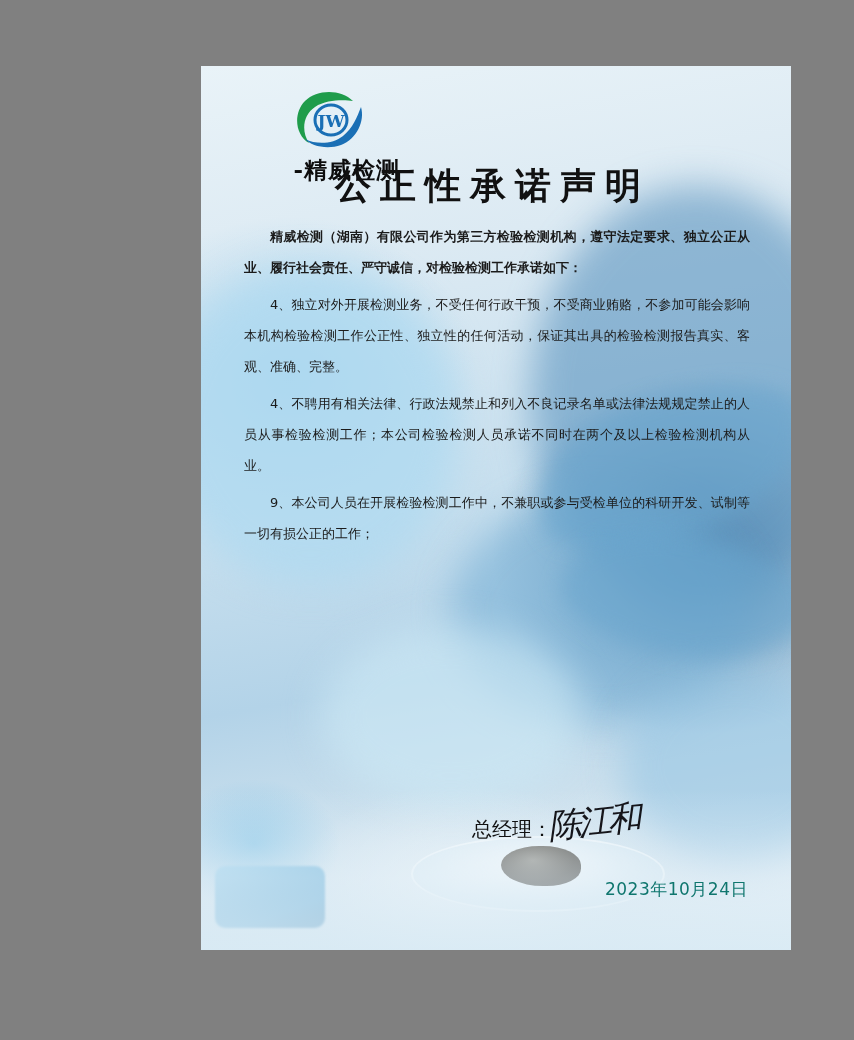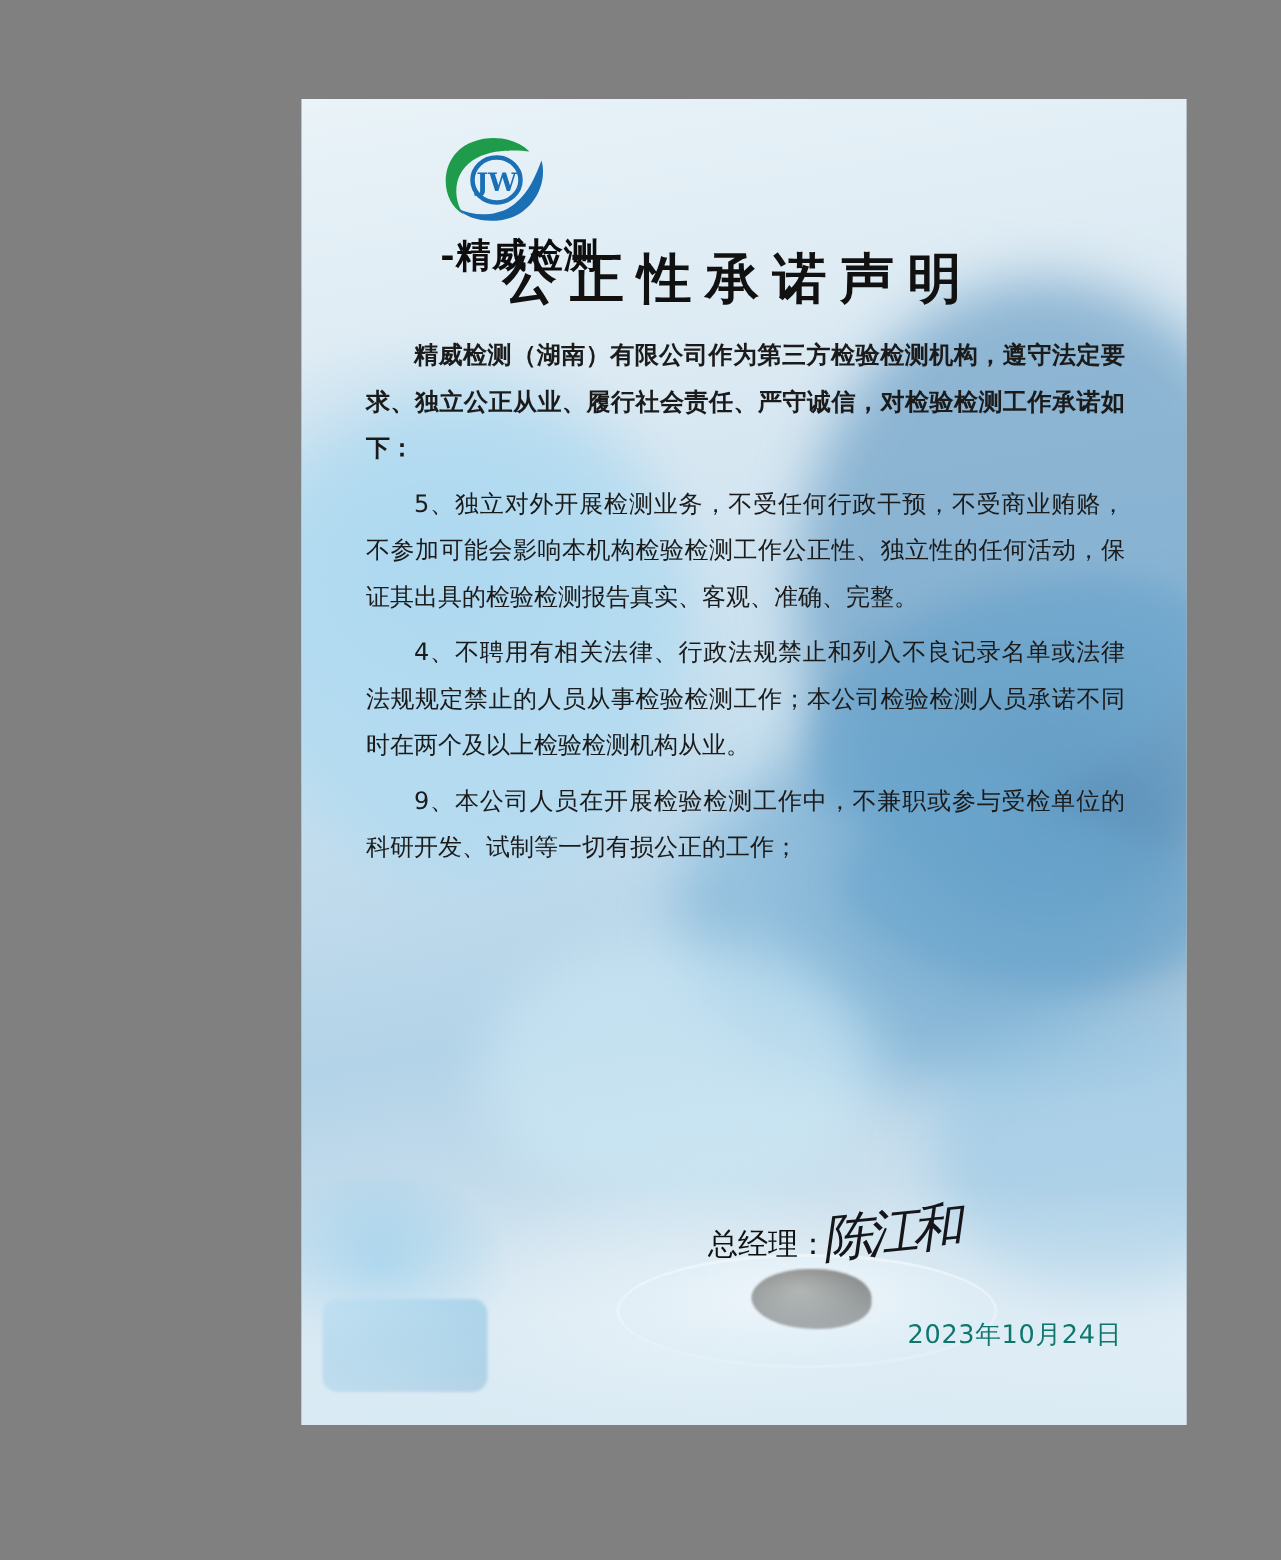--- a/index.html
+++ b/index.html
@@ -142,21 +142,21 @@
     color: #111;
     text-indent: 9px;
   }
 
   .body-text {
     position: absolute;
     left: 43px;
     top: 155px;
     width: 506px;
     color: #1b1b1b;
-    font-size: 16px;
+    font-size: 13px;
     line-height: 31px;
   }
   .para {
     margin: 0 0 6px 0;
     text-align: justify;
     text-justify: inter-ideograph;
     text-indent: 2em;
   }
   .para.lead {
     font-weight: bold;
@@ -232,21 +232,21 @@
           <text x="40" y="36" text-anchor="middle" font-family="DejaVu Serif, serif" font-size="17" font-weight="bold" fill="#1a6fb5">JW</text>
         </svg>
       </div>
       <div class="logo-name">-精威检测-</div>
     </div>
 
     <div class="doc-title">公正性承诺声明</div>
 
     <div class="body-text">
       <p class="para lead">精威检测（湖南）有限公司作为第三方检验检测机构，遵守法定要求、独立公正从业、履行社会责任、严守诚信，对检验检测工作承诺如下：</p>
-      <p class="para">5、独立对外开展检测业务，不受任何行政干预，不受商业贿赂，不参加可能会影响本机构检验检测工作公正性、独立性的任何活动，保证其出具的检验检测报告真实、客观、准确、完整。</p>
+      <p class="para">4、独立对外开展检测业务，不受任何行政干预，不受商业贿赂，不参加可能会影响本机构检验检测工作公正性、独立性的任何活动，保证其出具的检验检测报告真实、客观、准确、完整。</p>
       <p class="para">4、不聘用有相关法律、行政法规禁止和列入不良记录名单或法律法规规定禁止的人员从事检验检测工作；本公司检验检测人员承诺不同时在两个及以上检验检测机构从业。</p>
       <p class="para">9、本公司人员在开展检验检测工作中，不兼职或参与受检单位的科研开发、试制等一切有损公正的工作；</p>
     </div>
 
     <div class="sign-row">
       <div class="sign-label">总经理：</div>
       <div class="signature">陈江和</div>
     </div>
 
     <div class="doc-date">2023年10月24日</div>

